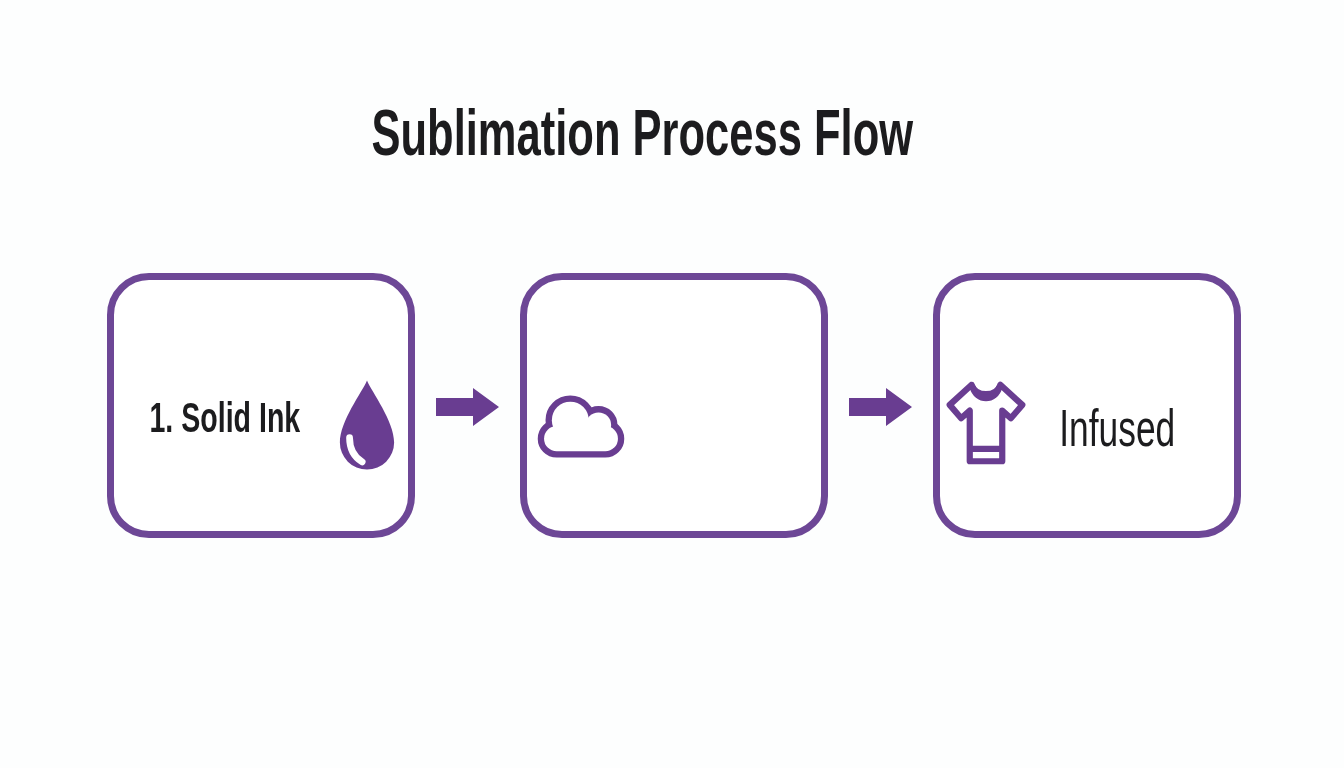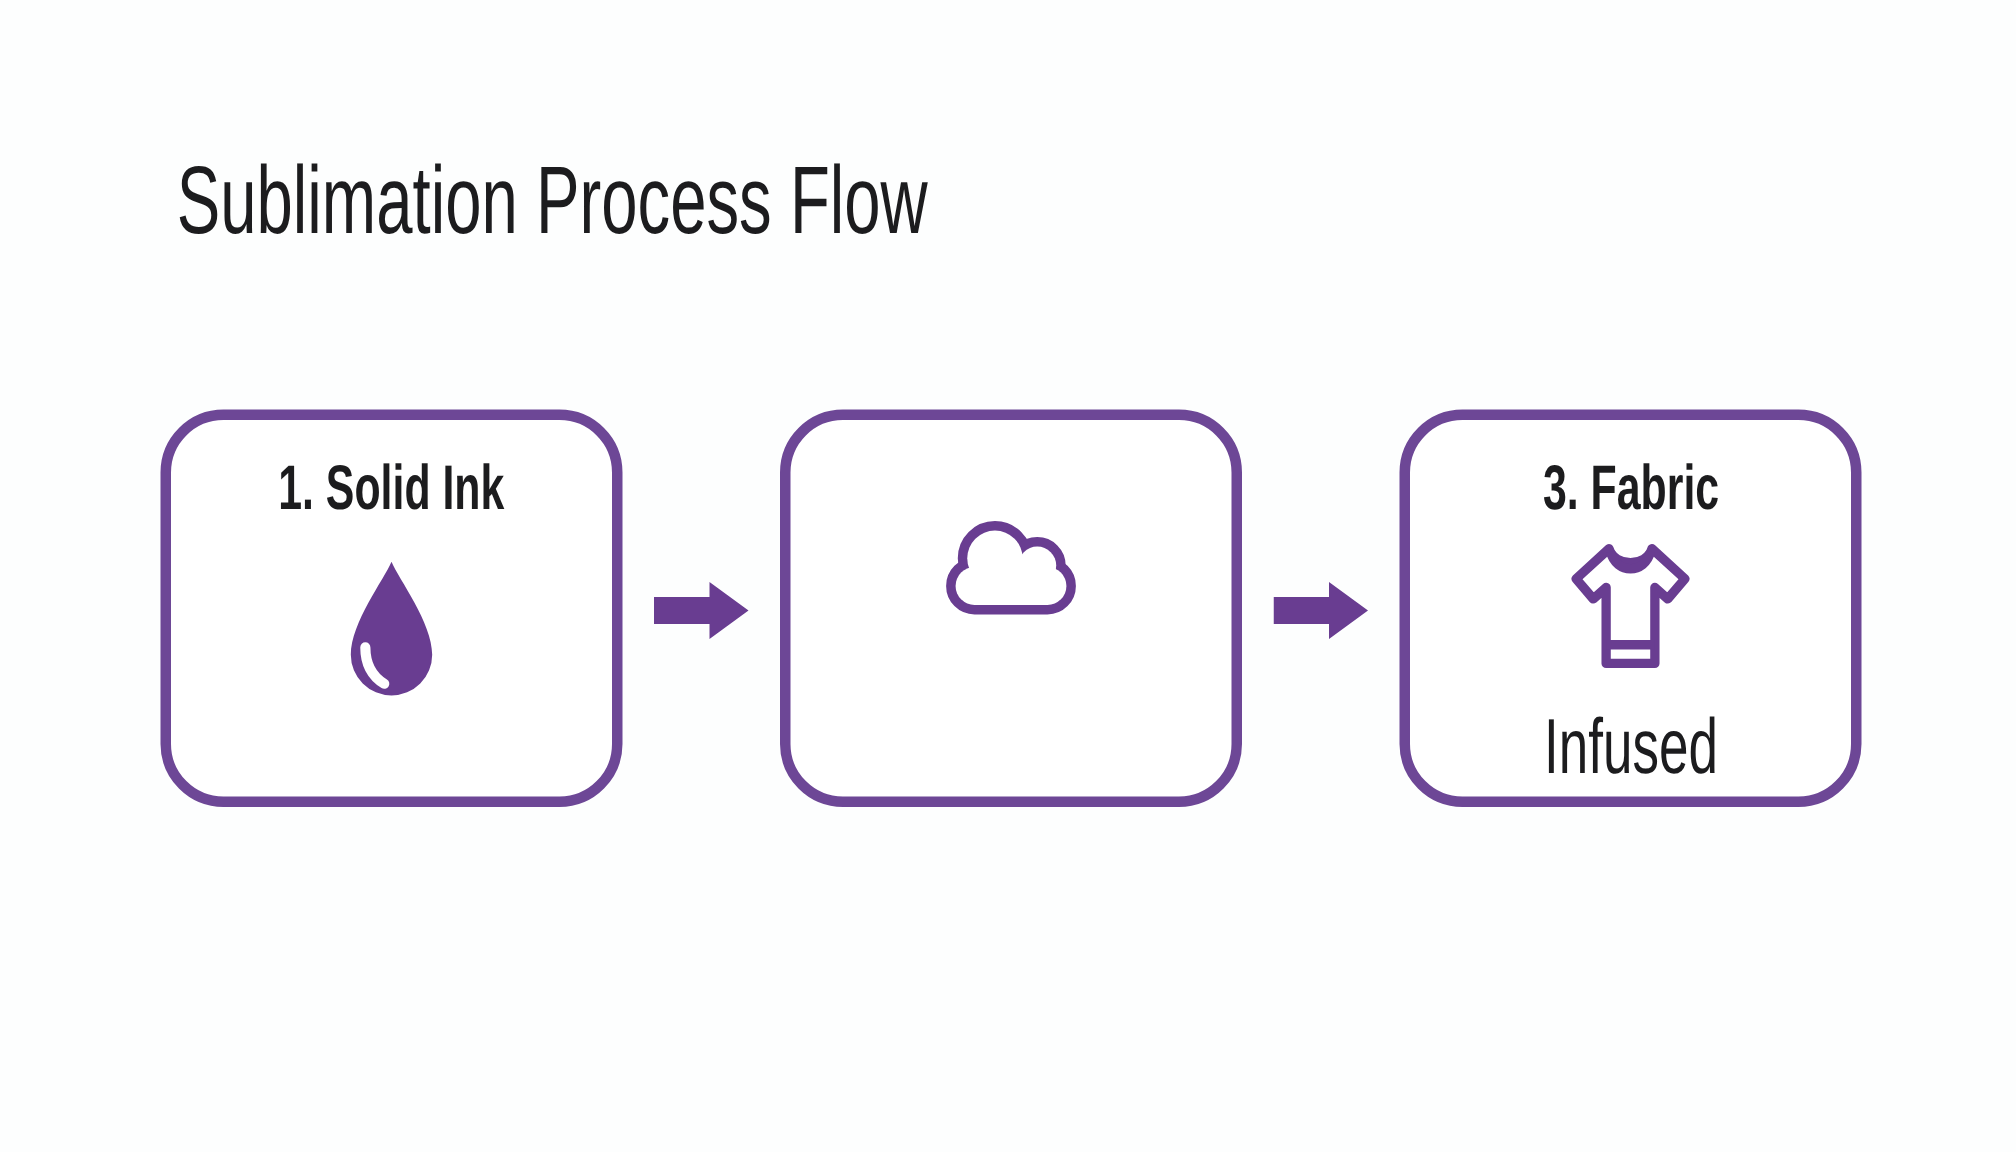--- a/index.html
+++ b/index.html
@@ -19,43 +19,43 @@
     display: inline-block;
     transform: scaleX(0.68);
     transform-origin: center;
     white-space: nowrap;
   }
   .diagram-title {
     position: absolute;
     top: 101px;
     left: 0;
     right: 60px; 
-    text-align: left;
+    text-align: center;
     font-size: 64px;
-    font-weight: 400;
+    font-weight: 700;
     line-height: 64px;
     letter-spacing: 0px;
     color: var(--text-dark, #1c1c1e);
   }
   .flow-row {
     position: absolute;
     top: 273px;
     left: 107px;
     display: flex;
     gap: 105px;
   }
   .step-card {
     box-sizing: border-box;
     width: 308px;
     height: 265px;
     background: #ffffff;
     border: 7px solid var(--purple-border, #6d4796);
     border-radius: 42px;
     display: flex;
-    flex-direction: column;
+    flex-direction: row;
     align-items: center;
     padding-top: 24px;
   }
   .card-label {
     font-size: 42px;
     font-weight: 700;
     line-height: 1;
     text-align: center;
     color: var(--text-dark, #1c1c1e);
   }
@@ -124,23 +124,20 @@
             <circle cx="44" cy="30" r="19"></circle>
             <circle cx="73" cy="35" r="13"></circle>
             <rect x="17" y="36" width="76" height="26" rx="13"></rect>
           </g>
         </svg>
       </span>
     </div>
   </div>
 
   <div class="step-card">
-    <div class="card-label">
-      <span class="condensed">3. Fabric</span>
-    </div>
     <div class="icon-row icon-row-small">
       <span class="purple">
         <svg width="92" height="86" viewBox="0 0 96 90" aria-hidden="true">
           <g fill="none" stroke="currentColor" stroke-width="6.5" stroke-linejoin="round">
             <path d="M33 4 L10 25 L22 39 L31 31 L31 84 L65 84 L65 31 L74 39 L86 25 L63 4 C59 17 37 17 33 4 Z"></path>
             <path d="M34 6 C38 22 58 22 62 6"></path>
             <line x1="31" y1="71" x2="65" y2="71"></line>
           </g>
         </svg>
       </span>

